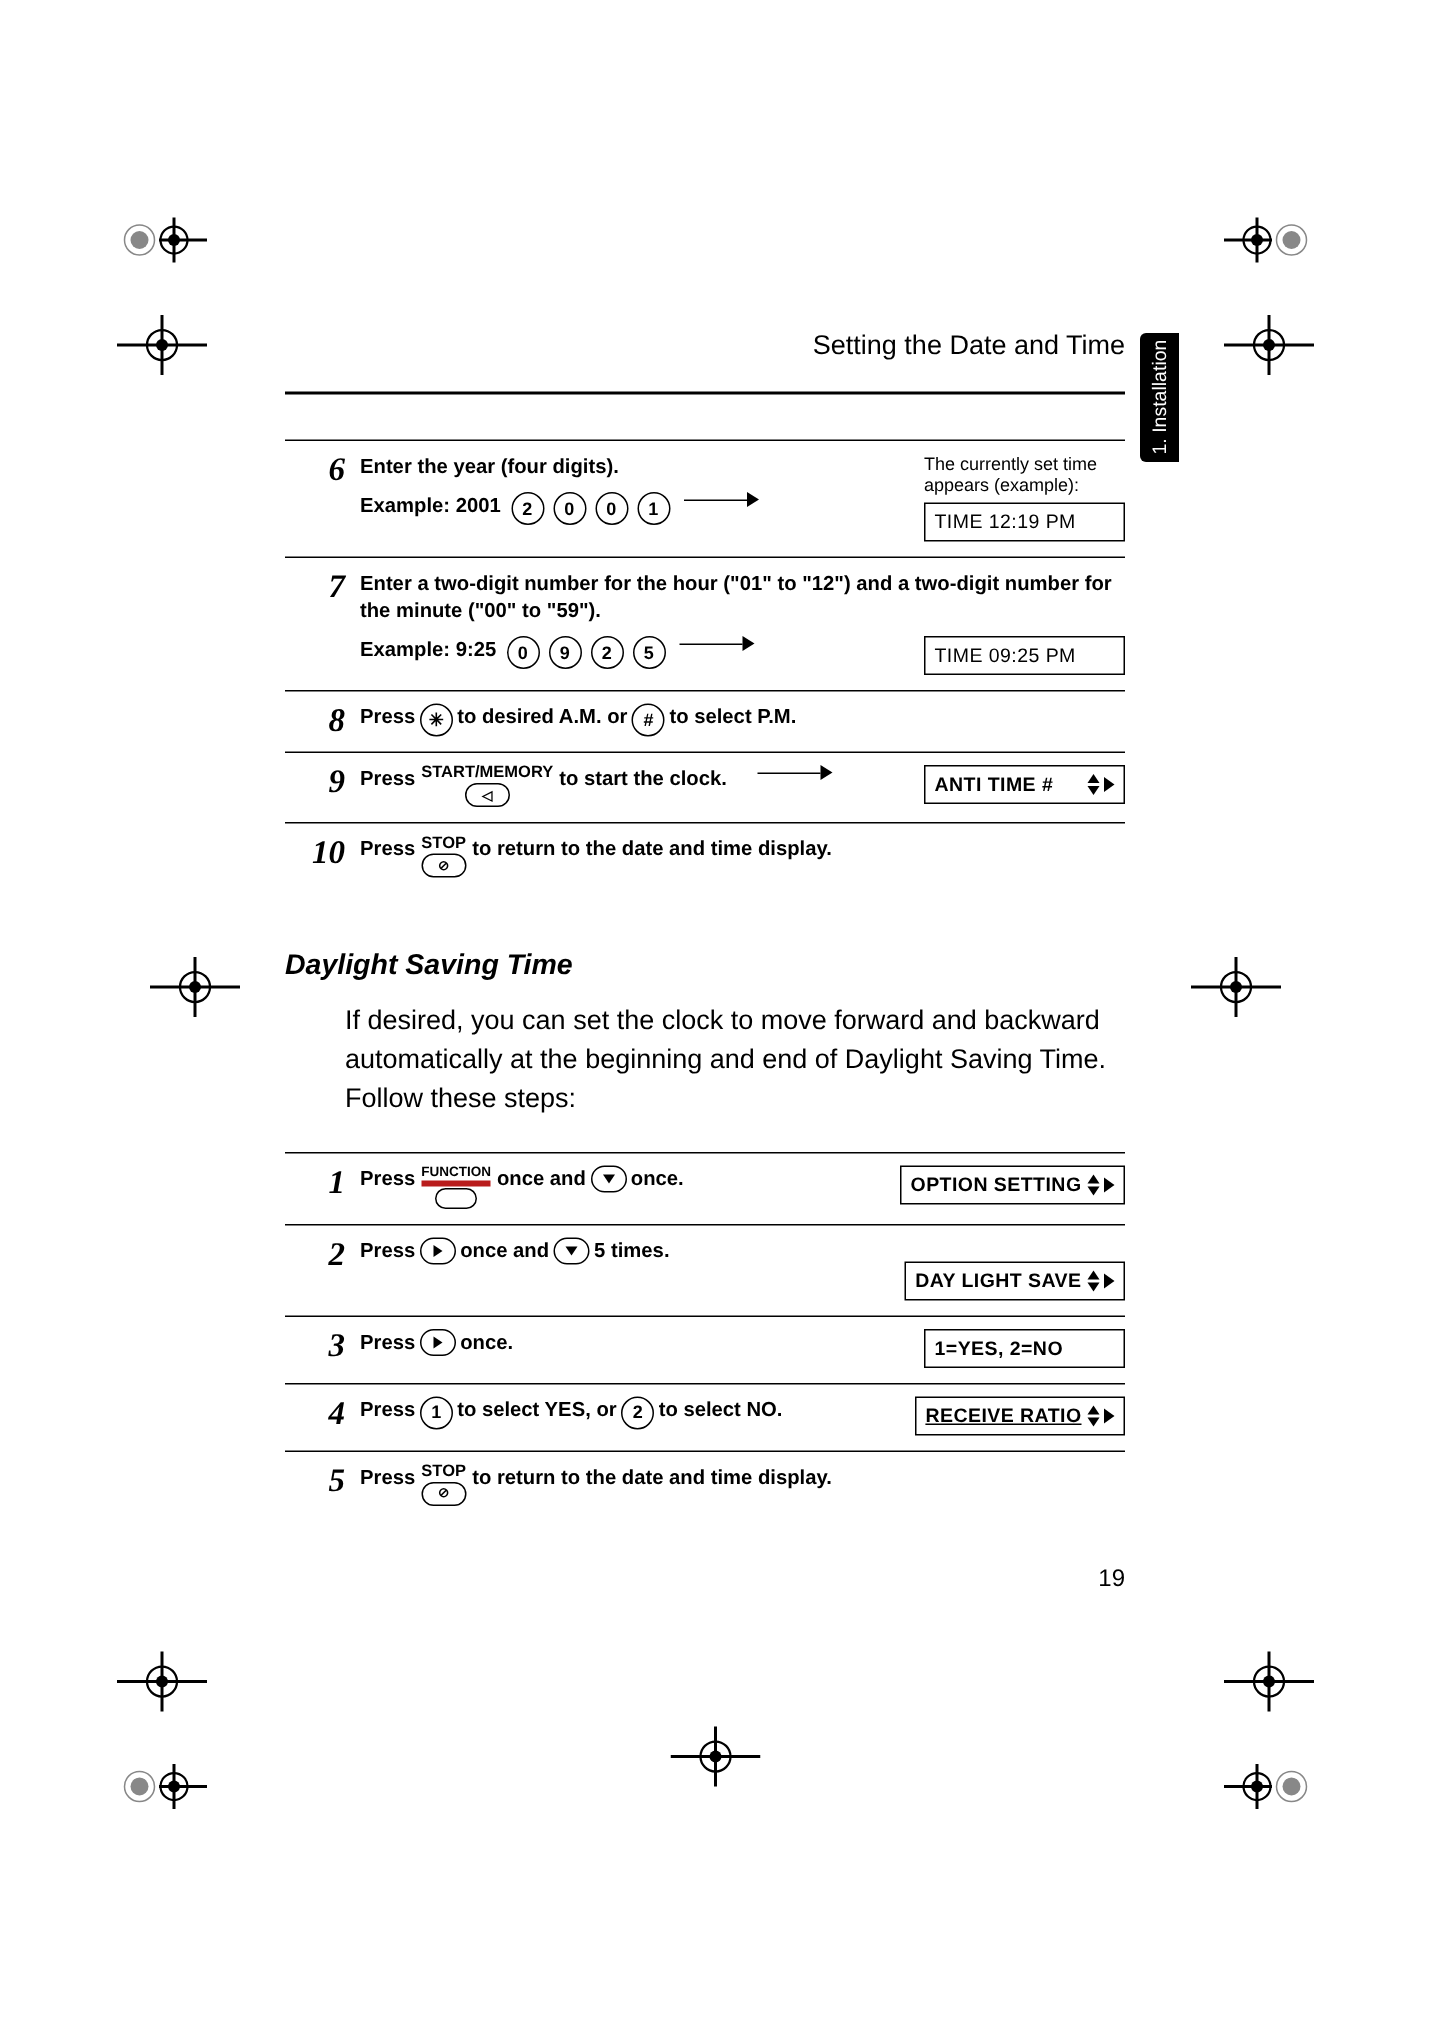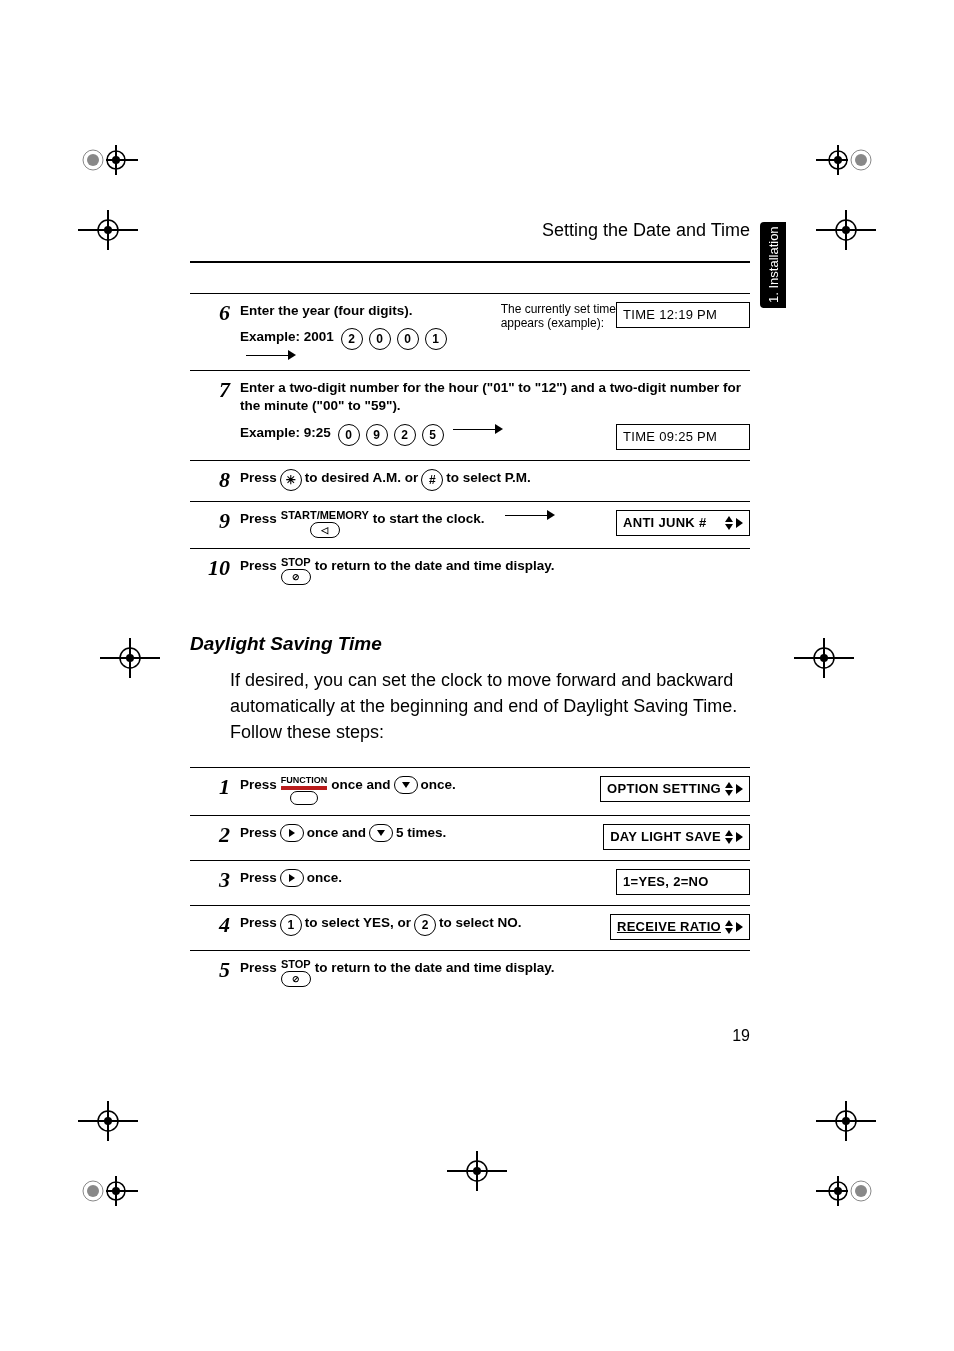--- a/index.html
+++ b/index.html
@@ -133,20 +133,21 @@
   }
   .display-note {
     font-size: 12px;
     text-align: left;
     margin-bottom: 4px;
     line-height: 1.2;
   }
   .right-col {
     margin-left: auto;
     display: flex;
+    flex-direction: column;
     align-items: flex-start;
   }
   .btn-oval {
     display: inline-flex;
     flex-direction: column;
     align-items: center;
     margin: 0 4px;
     vertical-align: middle;
   }
   .btn-oval .lbl {
@@ -406,21 +407,21 @@
       <div class="step-num">9</div>
       <div class="step-body step-row bold">
         <span>Press</span>
         <span class="btn-oval">
           <span class="lbl">START/MEMORY</span>
           <span class="oval">◁</span>
         </span>
         <span>to start the clock.</span>
         <span class="arrow-right" style="margin-left:20px;"></span>
         <div class="display-box" style="margin-left:auto;">
-          <span>ANTI JUNK #</span>
+          <span>ANTI TIME #</span>
           <span style="display:flex;align-items:center;">
               <span class="updown-tri">
                 <span class="up"></span>
                 <span class="down"></span>
               </span>
               <span class="right-tri"></span>
             </span>
         </div>
       </div>
     </div>
@@ -468,21 +469,21 @@
     </div>
 
     <div class="step">
       <div class="step-num">2</div>
       <div class="step-body step-row bold">
         <span>Press</span>
         <span class="arrow-btn right"></span>
         <span>once and</span>
         <span class="arrow-btn down"></span>
         <span>5 times.</span>
-        <div class="display-box" style="margin-left:auto;">
+        <div class="display-box" style="margin-left:auto;margin-top:16px;">
           <span>DAY LIGHT SAVE</span>
           <span style="display:flex;align-items:center;">
               <span class="updown-tri">
                 <span class="up"></span>
                 <span class="down"></span>
               </span>
               <span class="right-tri"></span>
             </span>
         </div>
       </div>

